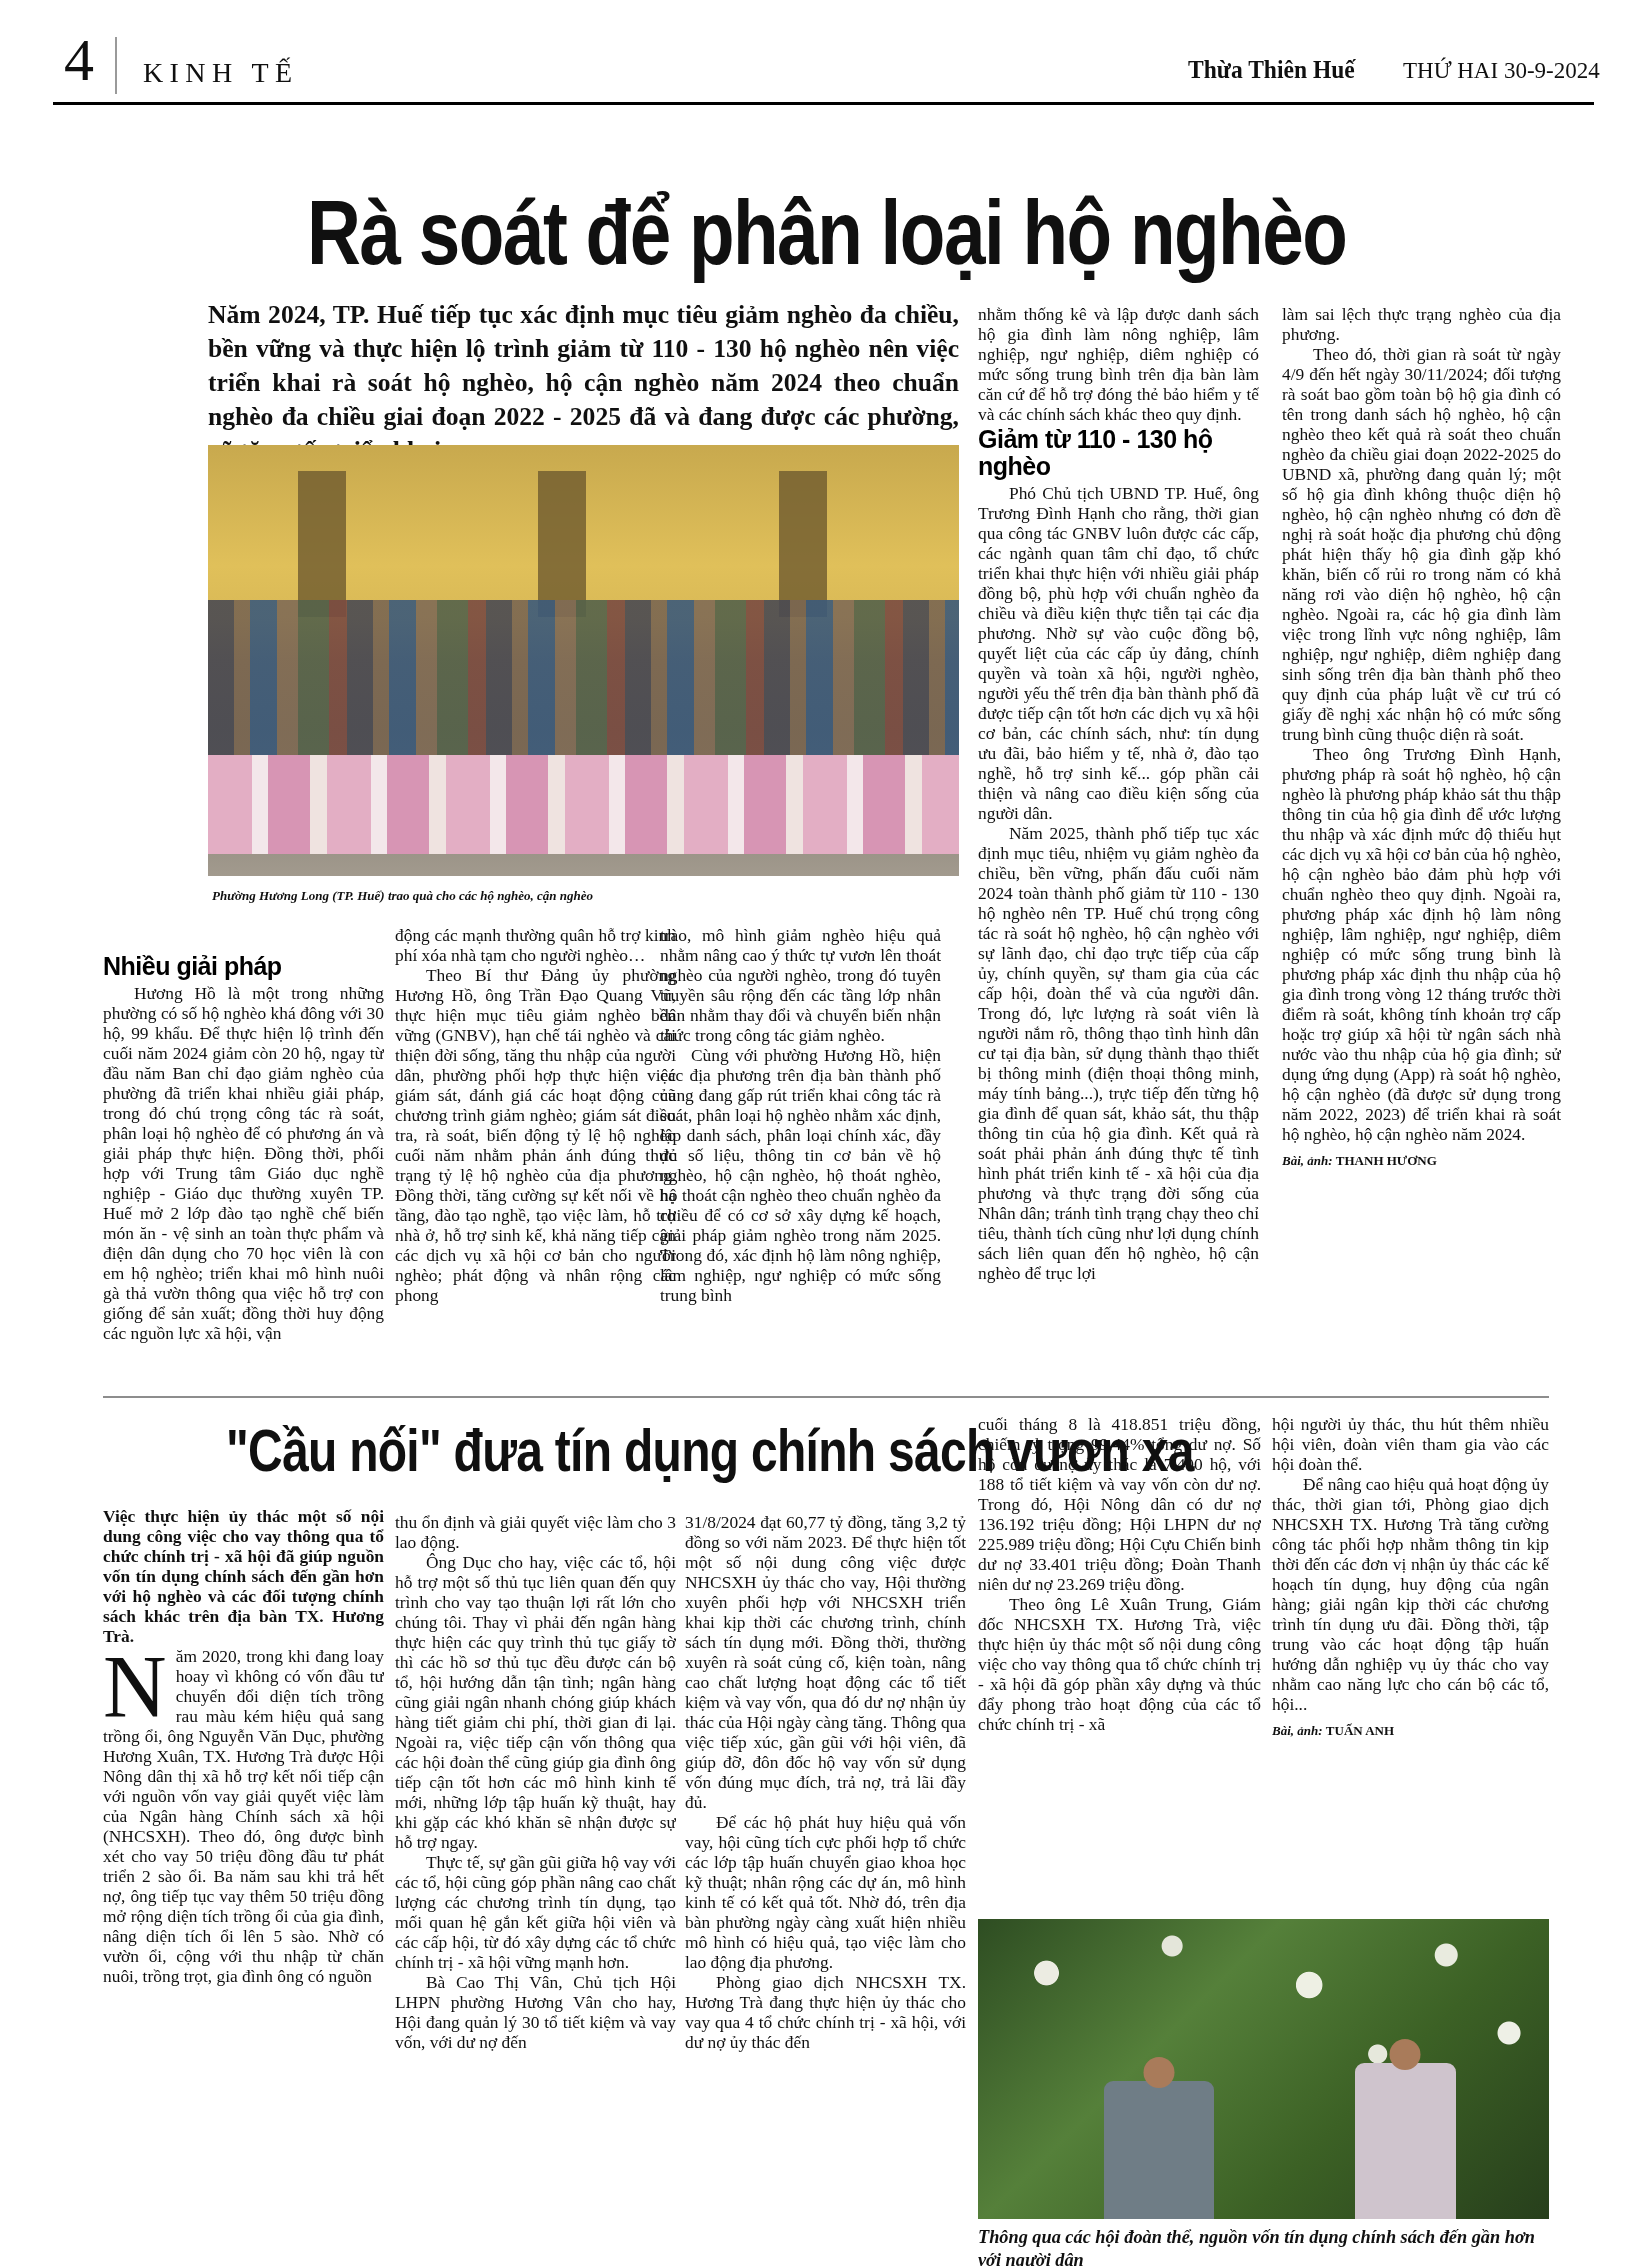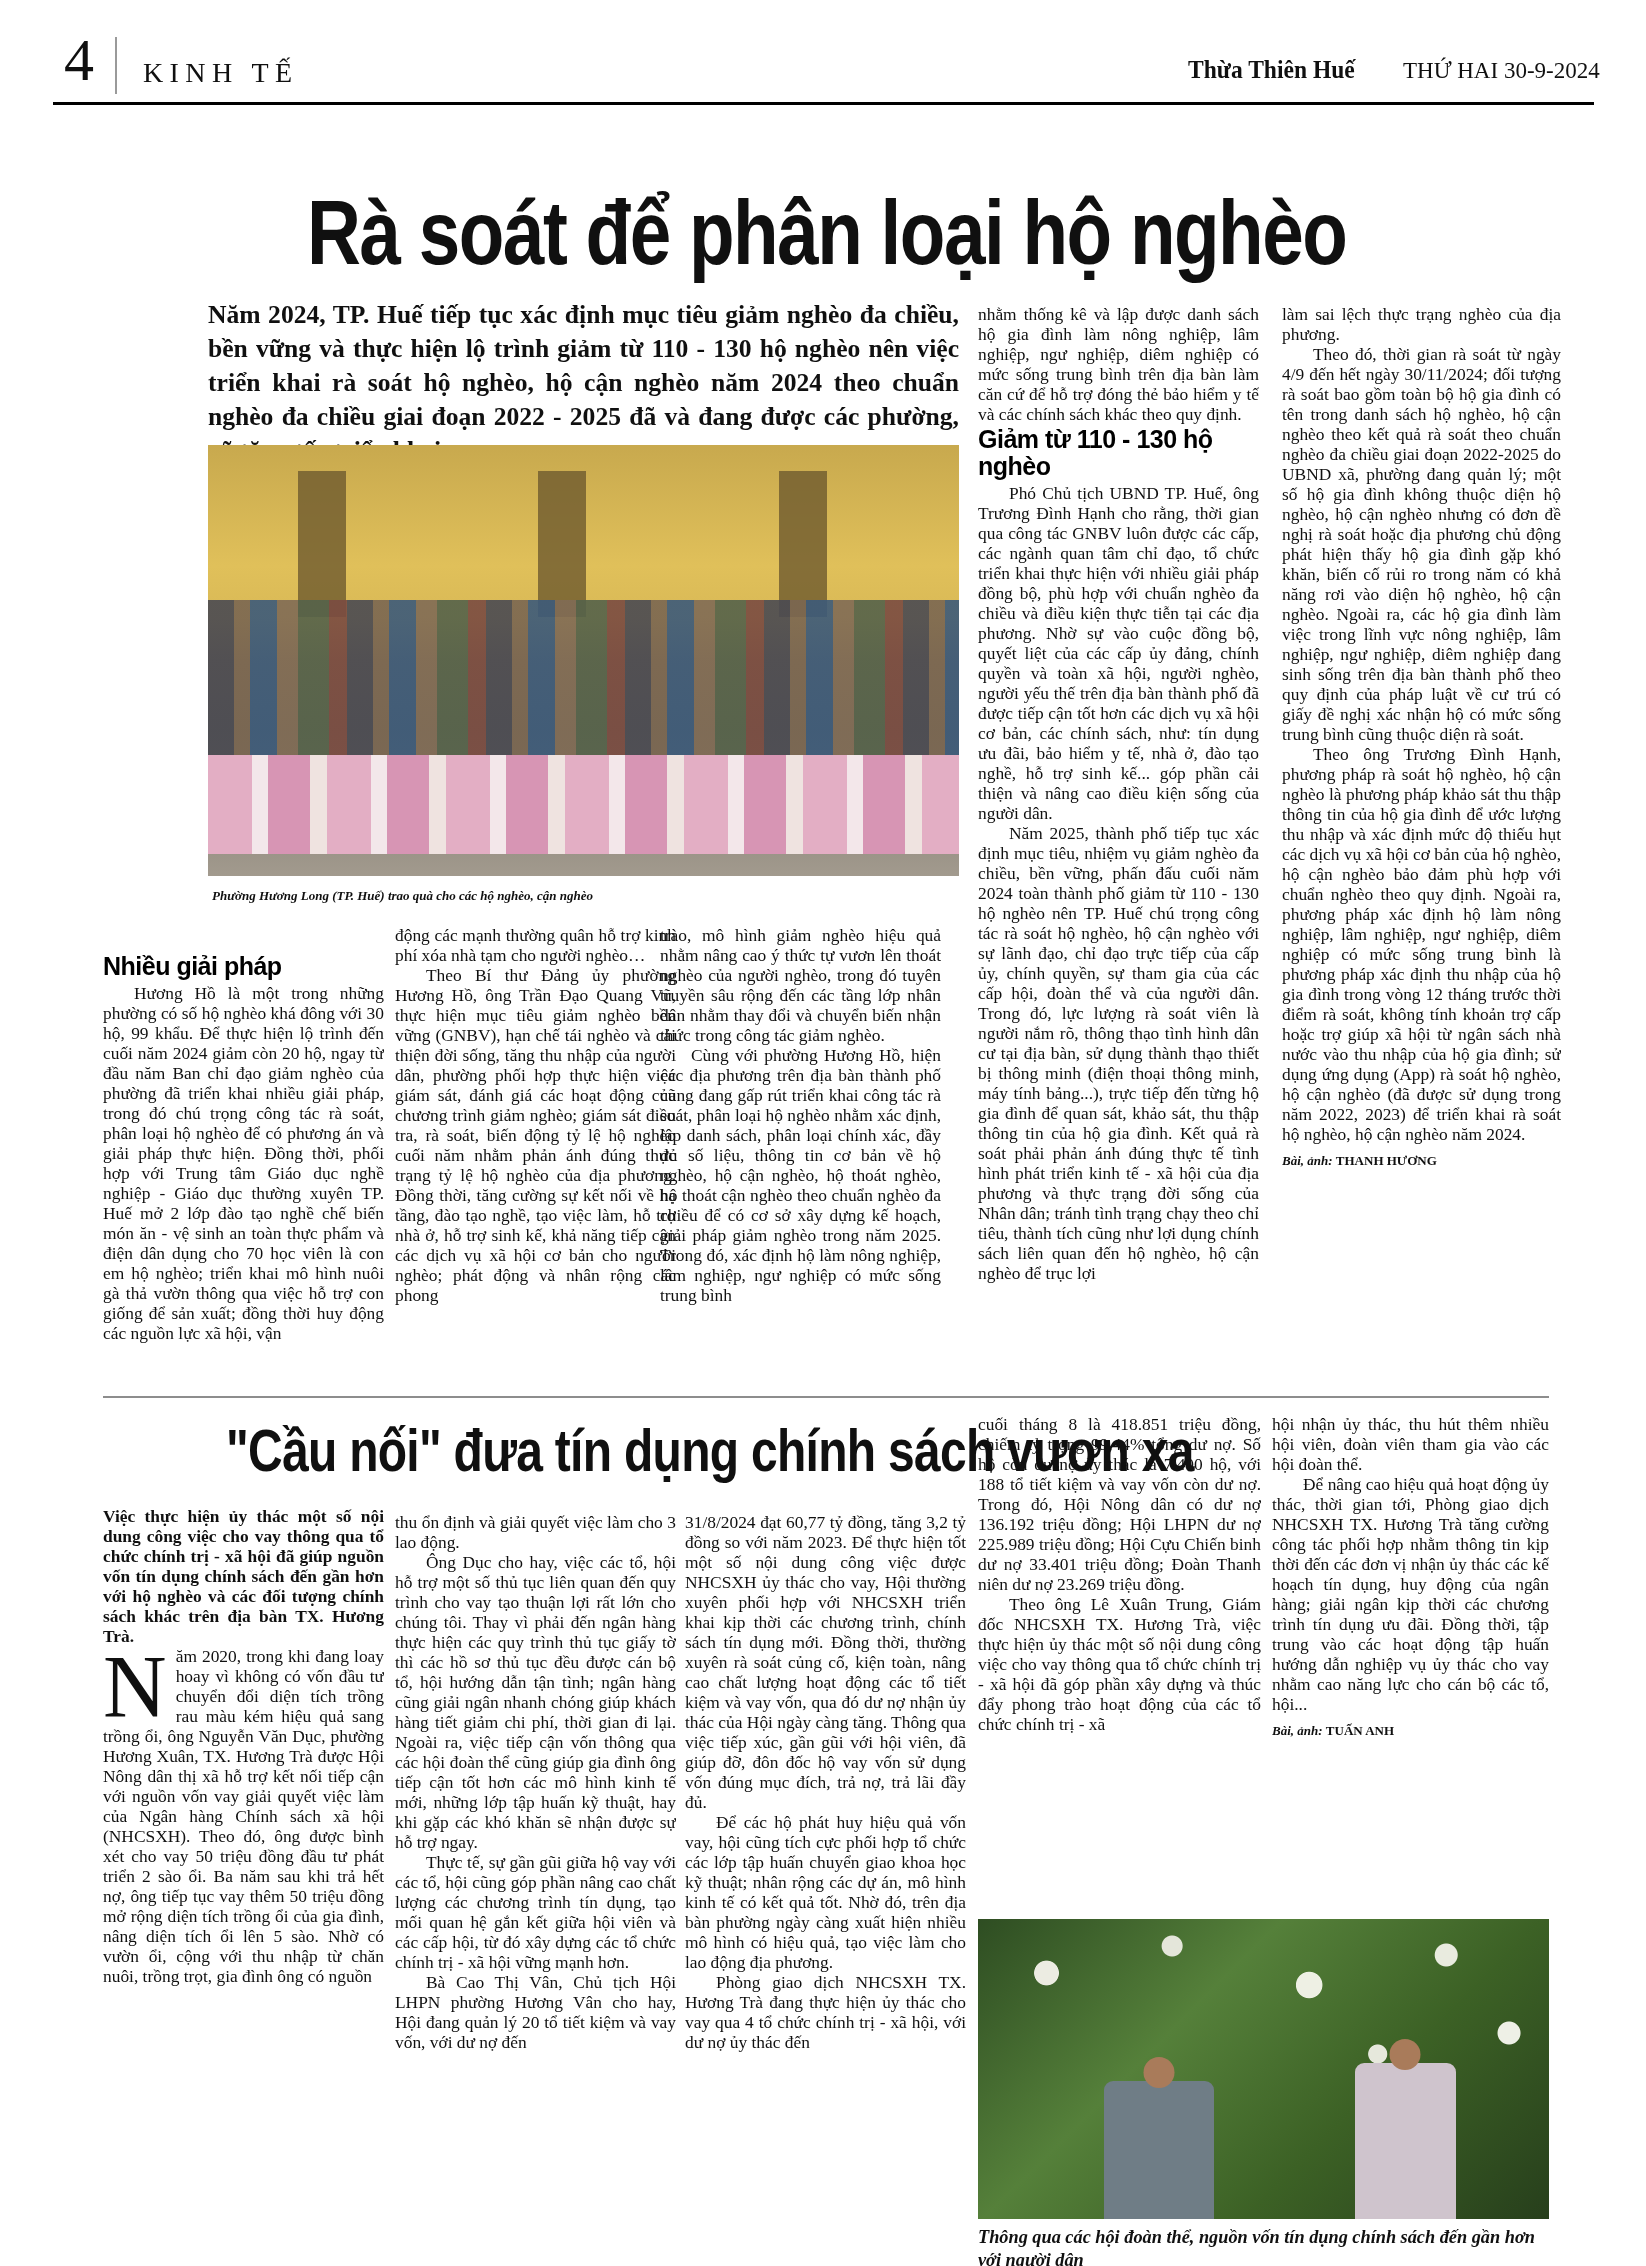--- a/index.html
+++ b/index.html
@@ -126,36 +126,36 @@
     <p class="lead2 cont">Việc thực hiện ủy thác một số nội dung công việc cho vay thông qua tổ chức chính trị - xã hội đã giúp nguồn vốn tín dụng chính sách đến gần hơn với hộ nghèo và các đối tượng chính sách khác trên địa bàn TX. Hương Trà.</p>
     <p class="cont">
       <span class="dropcap">N</span><span>ăm 2020, trong khi đang loay hoay vì không có vốn đầu tư chuyển đổi diện tích trồng rau màu kém hiệu quả sang trồng ổi, ông Nguyễn Văn Dục, phường Hương Xuân, TX. Hương Trà được Hội Nông dân thị xã hỗ trợ kết nối tiếp cận với nguồn vốn vay giải quyết việc làm của Ngân hàng Chính sách xã hội (NHCSXH). Theo đó, ông được bình xét cho vay 50 triệu đồng đầu tư phát triển 2 sào ổi. Ba năm sau khi trả hết nợ, ông tiếp tục vay thêm 50 triệu đồng mở rộng diện tích trồng ổi của gia đình, nâng diện tích ổi lên 5 sào. Nhờ có vườn ổi, cộng với thu nhập từ chăn nuôi, trồng trọt, gia đình ông có nguồn</span>
     </p>
   </div>
 
   <div class="col" style="left:395px;top:1512px;width:281px;height:754px;">
     <p class="cont">thu ổn định và giải quyết việc làm cho 3 lao động.</p>
     <p>Ông Dục cho hay, việc các tổ, hội hỗ trợ một số thủ tục liên quan đến quy trình cho vay tạo thuận lợi rất lớn cho chúng tôi. Thay vì phải đến ngân hàng thực hiện các quy trình thủ tục giấy tờ thì các hồ sơ thủ tục đều được cán bộ tổ, hội hướng dẫn tận tình; ngân hàng cũng giải ngân nhanh chóng giúp khách hàng tiết giảm chi phí, thời gian đi lại. Ngoài ra, việc tiếp cận vốn thông qua các hội đoàn thể cũng giúp gia đình ông tiếp cận tốt hơn các mô hình kinh tế mới, những lớp tập huấn kỹ thuật, hay khi gặp các khó khăn sẽ nhận được sự hỗ trợ ngay.</p>
     <p>Thực tế, sự gần gũi giữa hộ vay với các tổ, hội cũng góp phần nâng cao chất lượng các chương trình tín dụng, tạo mối quan hệ gắn kết giữa hội viên và các cấp hội, từ đó xây dựng các tổ chức chính trị - xã hội vững mạnh hơn.</p>
-    <p>Bà Cao Thị Vân, Chủ tịch Hội LHPN phường Hương Vân cho hay, Hội đang quản lý 20 tổ tiết kiệm và vay vốn, với dư nợ đến</p>
+    <p>Bà Cao Thị Vân, Chủ tịch Hội LHPN phường Hương Vân cho hay, Hội đang quản lý 30 tổ tiết kiệm và vay vốn, với dư nợ đến</p>
   </div>
 
   <div class="col" style="left:685px;top:1512px;width:281px;height:754px;">
     <p class="cont">31/8/2024 đạt 60,77 tỷ đồng, tăng 3,2 tỷ đồng so với năm 2023. Để thực hiện tốt một số nội dung công việc được NHCSXH ủy thác cho vay, Hội thường xuyên phối hợp với NHCSXH triển khai kịp thời các chương trình, chính sách tín dụng mới. Đồng thời, thường xuyên rà soát củng cố, kiện toàn, nâng cao chất lượng hoạt động các tổ tiết kiệm và vay vốn, qua đó dư nợ nhận ủy thác của Hội ngày càng tăng. Thông qua việc tiếp xúc, gần gũi với hội viên, đã giúp đỡ, đôn đốc hộ vay vốn sử dụng vốn đúng mục đích, trả nợ, trả lãi đầy đủ.</p>
     <p>Để các hộ phát huy hiệu quả vốn vay, hội cũng tích cực phối hợp tổ chức các lớp tập huấn chuyển giao khoa học kỹ thuật; nhân rộng các dự án, mô hình kinh tế có kết quả tốt. Nhờ đó, trên địa bàn phường ngày càng xuất hiện nhiều mô hình có hiệu quả, tạo việc làm cho lao động địa phương.</p>
     <p>Phòng giao dịch NHCSXH TX. Hương Trà đang thực hiện ủy thác cho vay qua 4 tổ chức chính trị - xã hội, với dư nợ ủy thác đến</p>
   </div>
 
   <div class="col" style="left:978px;top:1414px;width:283px;height:498px;">
     <p class="cont">cuối tháng 8 là 418.851 triệu đồng, chiếm tỷ trọng 99,44% tổng dư nợ. Số hộ còn dư nợ ủy thác là 7.400 hộ, với 188 tổ tiết kiệm và vay vốn còn dư nợ. Trong đó, Hội Nông dân có dư nợ 136.192 triệu đồng; Hội LHPN dư nợ 225.989 triệu đồng; Hội Cựu Chiến binh dư nợ 33.401 triệu đồng; Đoàn Thanh niên dư nợ 23.269 triệu đồng.</p>
     <p>Theo ông Lê Xuân Trung, Giám đốc NHCSXH TX. Hương Trà, việc thực hiện ủy thác một số nội dung công việc cho vay thông qua tổ chức chính trị - xã hội đã góp phần xây dựng và thúc đẩy phong trào hoạt động của các tổ chức chính trị - xã</p>
   </div>
 
   <div class="col" style="left:1272px;top:1414px;width:277px;height:498px;">
-    <p class="cont">hội nhận ủy thác, thu hút thêm nhiều hội viên, đoàn viên tham gia vào các hội đoàn thể.</p>
+    <p class="cont">hội người ủy thác, thu hút thêm nhiều hội viên, đoàn viên tham gia vào các hội đoàn thể.</p>
     <p>Để nâng cao hiệu quả hoạt động ủy thác, thời gian tới, Phòng giao dịch NHCSXH TX. Hương Trà tăng cường công tác phối hợp nhằm thông tin kịp thời đến các đơn vị nhận ủy thác các kế hoạch tín dụng, huy động của ngân hàng; giải ngân kịp thời các chương trình tín dụng ưu đãi. Đồng thời, tập trung vào các hoạt động tập huấn hướng dẫn nghiệp vụ ủy thác cho vay nhằm cao năng lực cho cán bộ các tổ, hội...</p>
     <div class="byline">
       <span class="lbl">Bài, ảnh:</span>
       <span class="nm">TUẤN ANH</span>
     </div>
   </div>
 
   <div class="photo2">
     <div class="fig fig1">
         <div class="head"></div>

